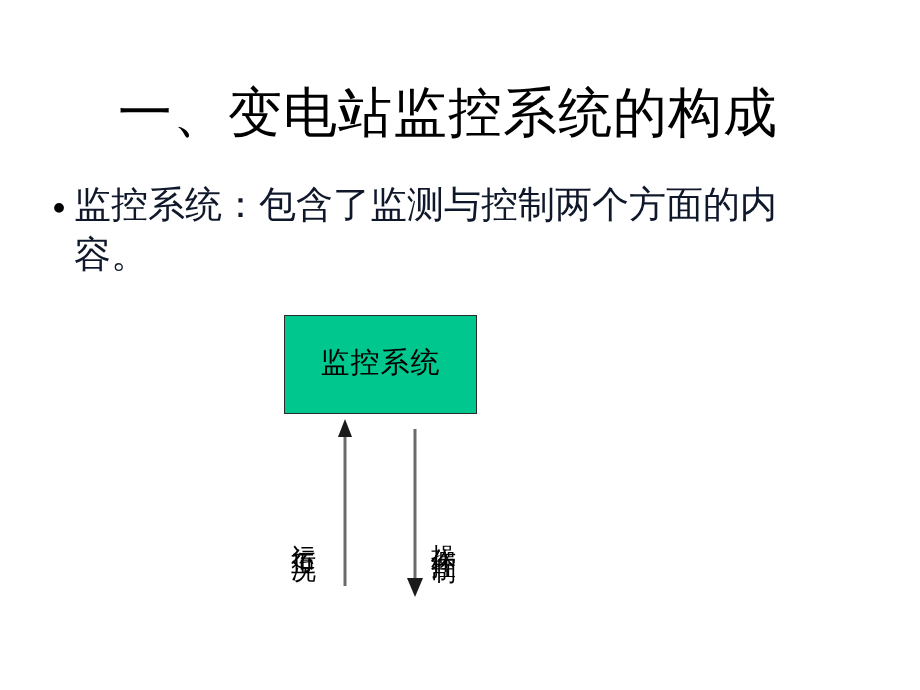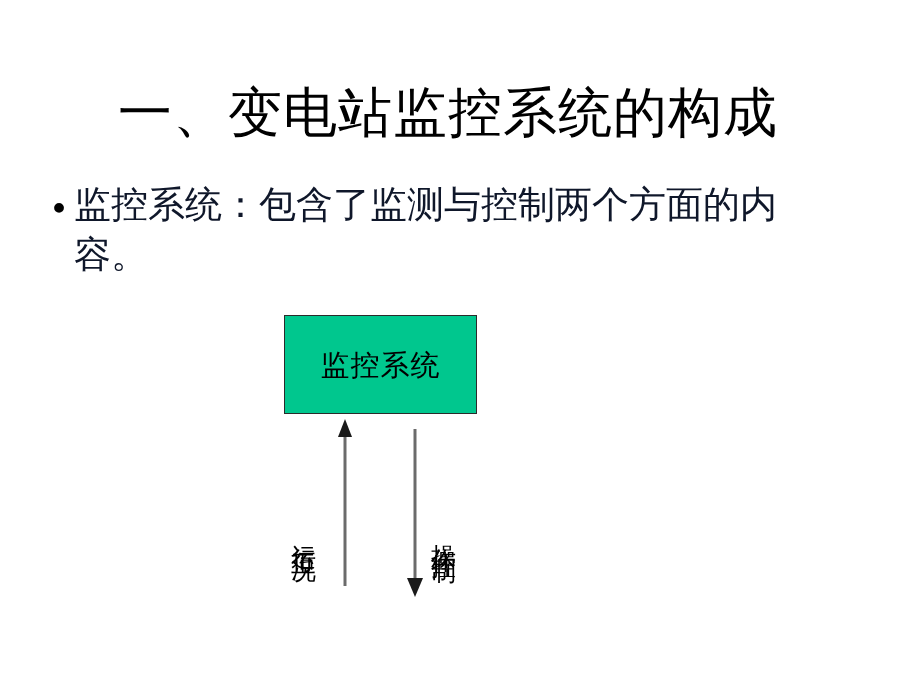--- a/index.html
+++ b/index.html
@@ -83,21 +83,21 @@
     box-sizing: border-box;
     display: flex;
     align-items: center;
     justify-content: center;
   }
   #scada-box-label {
     font-size: 29px;
     line-height: 32px;
     color: #000000;
     letter-spacing: 1px;
-    font-family: Liberation Sans, sans-serif;
+    font-family: Liberation Mono, monospace;
   }
 
   
   #arrow-svg {
     position: absolute;
     left: 0;
     top: 0;
     width: 920px;
     height: 690px;
   }

